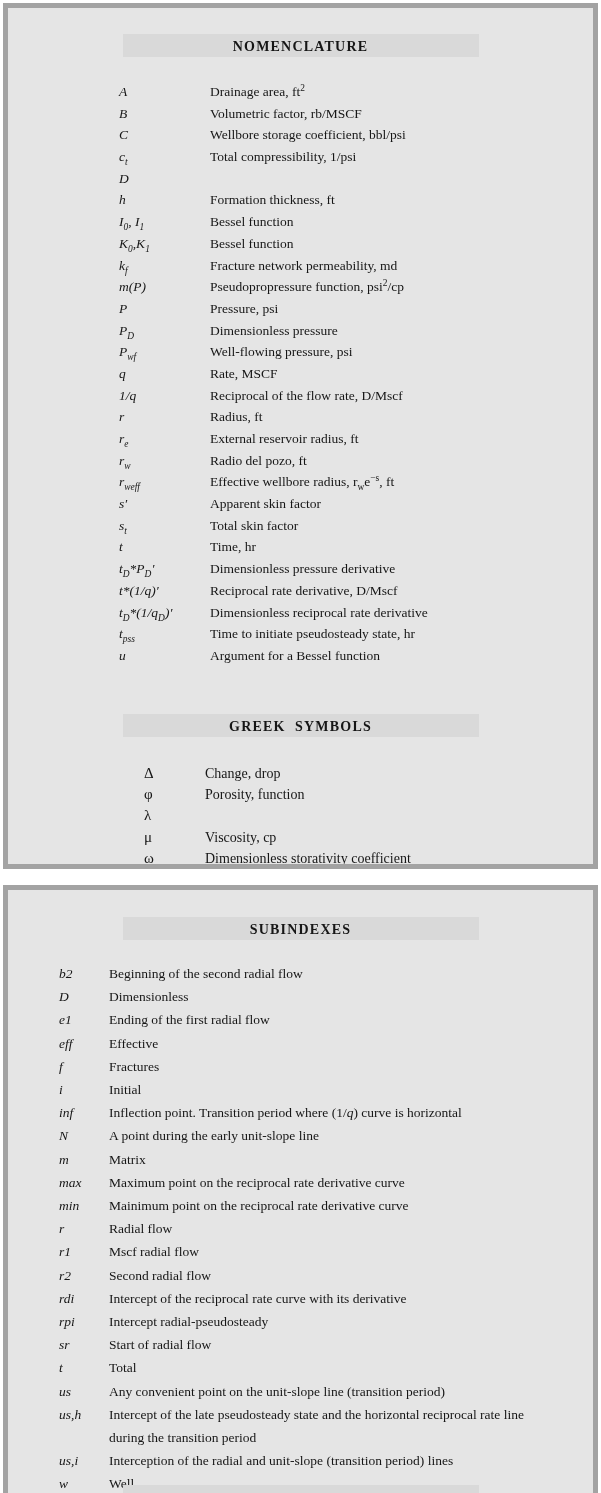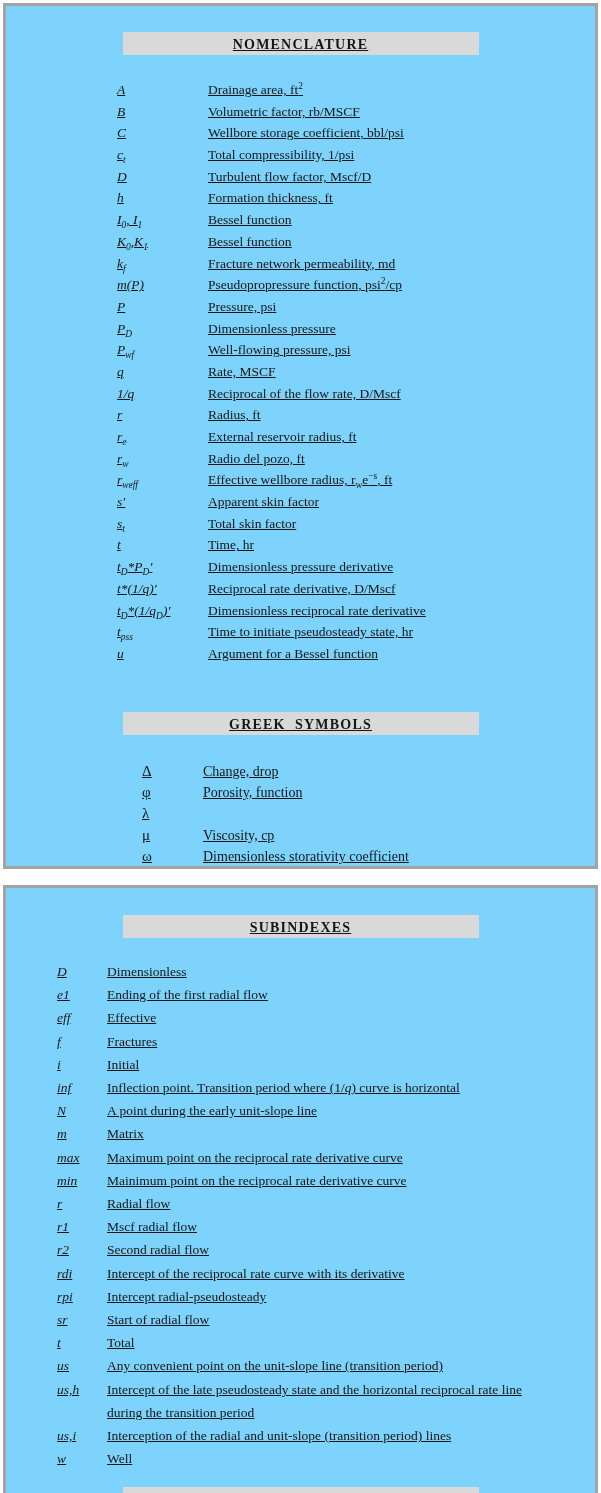--- a/index.html
+++ b/index.html
@@ -6,25 +6,24 @@
   html, body { margin: 0; padding: 0; }
   body {
     width: 601px;
     background: #ffffff;
     color: #161616;
     font-family: "Liberation Serif", "DejaVu Serif", serif;
   }
   .sheet { width: 601px; }
   .page {
     margin: 3px;
-    border: 3px solid #a3a3a3;
-    background: #7dd3fc;
+    border: 5px solid #a3a3a3;
+    background: #e5e5e5;
     overflow: hidden;
     position: relative;
-    text-decoration: underline;
   }
   .page-1 { height: 866px; }
   .page-2 { height: 614px; margin-top: 16px; }
 
   .section-header {
     width: 356px;
     margin: 0 auto;
     background: #d9d9d9;
     text-align: center;
     height: 23px;
@@ -118,21 +117,20 @@
           <span class="definition">Wellbore storage coefficient, bbl/psi</span>
         </div>
 
         <div class="entry-row">
           <span class="symbol">c<sub>t</sub></span>
           <span class="definition">Total compressibility, 1/psi</span>
         </div>
 
         <div class="entry-row">
           <span class="symbol">D</span>
-          <span class="definition">Turbulent flow factor, Mscf/D</span>
         </div>
 
         <div class="entry-row">
           <span class="symbol">h</span>
           <span class="definition">Formation thickness, ft</span>
         </div>
 
         <div class="entry-row">
           <span class="symbol">I<sub>0</sub>, I<sub>1</sub></span>
           <span class="definition">Bessel function</span>
@@ -273,20 +271,24 @@
   </section>
 
   <section class="page page-2">
 
     <div class="section-header first">
       <span class="section-title">SUBINDEXES</span>
     </div>
 
     <div class="entry-list subindex-list">
 
+        <div class="entry-row">
+          <span class="symbol">b2</span>
+          <span class="definition">Beginning of the second radial flow</span>
+        </div>
 
         <div class="entry-row">
           <span class="symbol">D</span>
           <span class="definition">Dimensionless</span>
         </div>
 
         <div class="entry-row">
           <span class="symbol">e1</span>
           <span class="definition">Ending of the first radial flow</span>
         </div>

